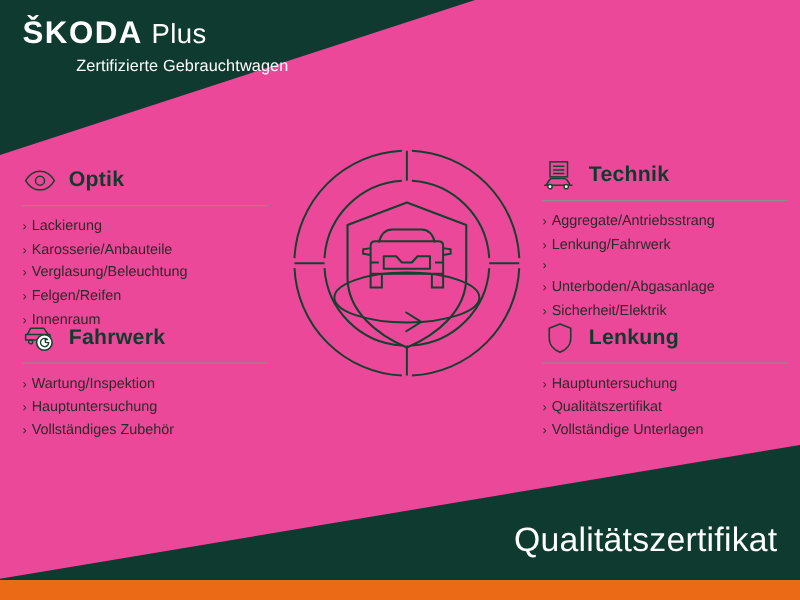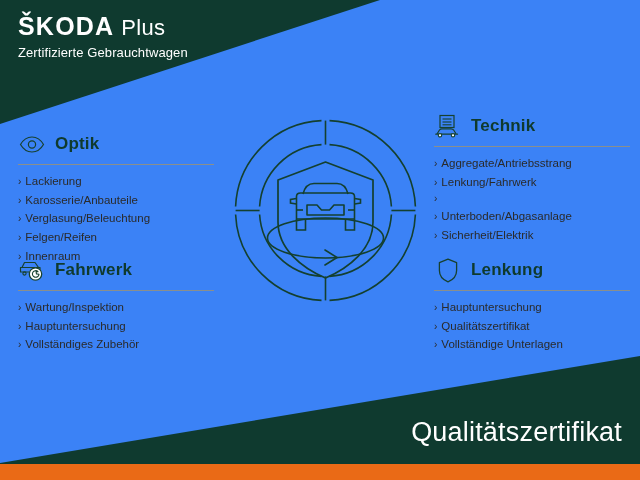--- a/index.html
+++ b/index.html
@@ -9,21 +9,21 @@
     height: 480px;
     overflow: hidden;
     background: #ffffff;
     font-family: "Liberation Sans", sans-serif;
   }
 
   #page {
     position: relative;
     width: 640px;
     height: 480px;
-    background: #3b82f6;
+    background: #ec4899;
     overflow: hidden;
   }
 
   
   .shape-layer {
     position: absolute;
     inset: 0;
     width: 640px;
     height: 480px;
     pointer-events: none;
@@ -54,34 +54,35 @@
     letter-spacing: 0.3px;
     color: #ffffff;
     margin-left: 7px;
   }
   .brand-sub {
     margin-top: 6px;
     font-size: 13px;
     color: #ffffff;
     letter-spacing: 0.1px;
     white-space: nowrap;
+    margin-left: 43px;
   }
 
   
   .col {
     position: absolute;
     width: 196px;
     z-index: 5;
   }
   .col-left  { left: 18px; }
   .col-right { left: 434px; }
 
   .sec-optik    { top: 130px; }
   .sec-wartung  { top: 256px; }
-  .sec-technik  { top: 112px; }
+  .sec-technik  { top: 126px; }
   .sec-garantie { top: 256px; }
 
   .sec-head {
     display: flex;
     align-items: center;
     gap: 9px;
     height: 28px;
   }
   .sec-icon {
     width: 28px;

